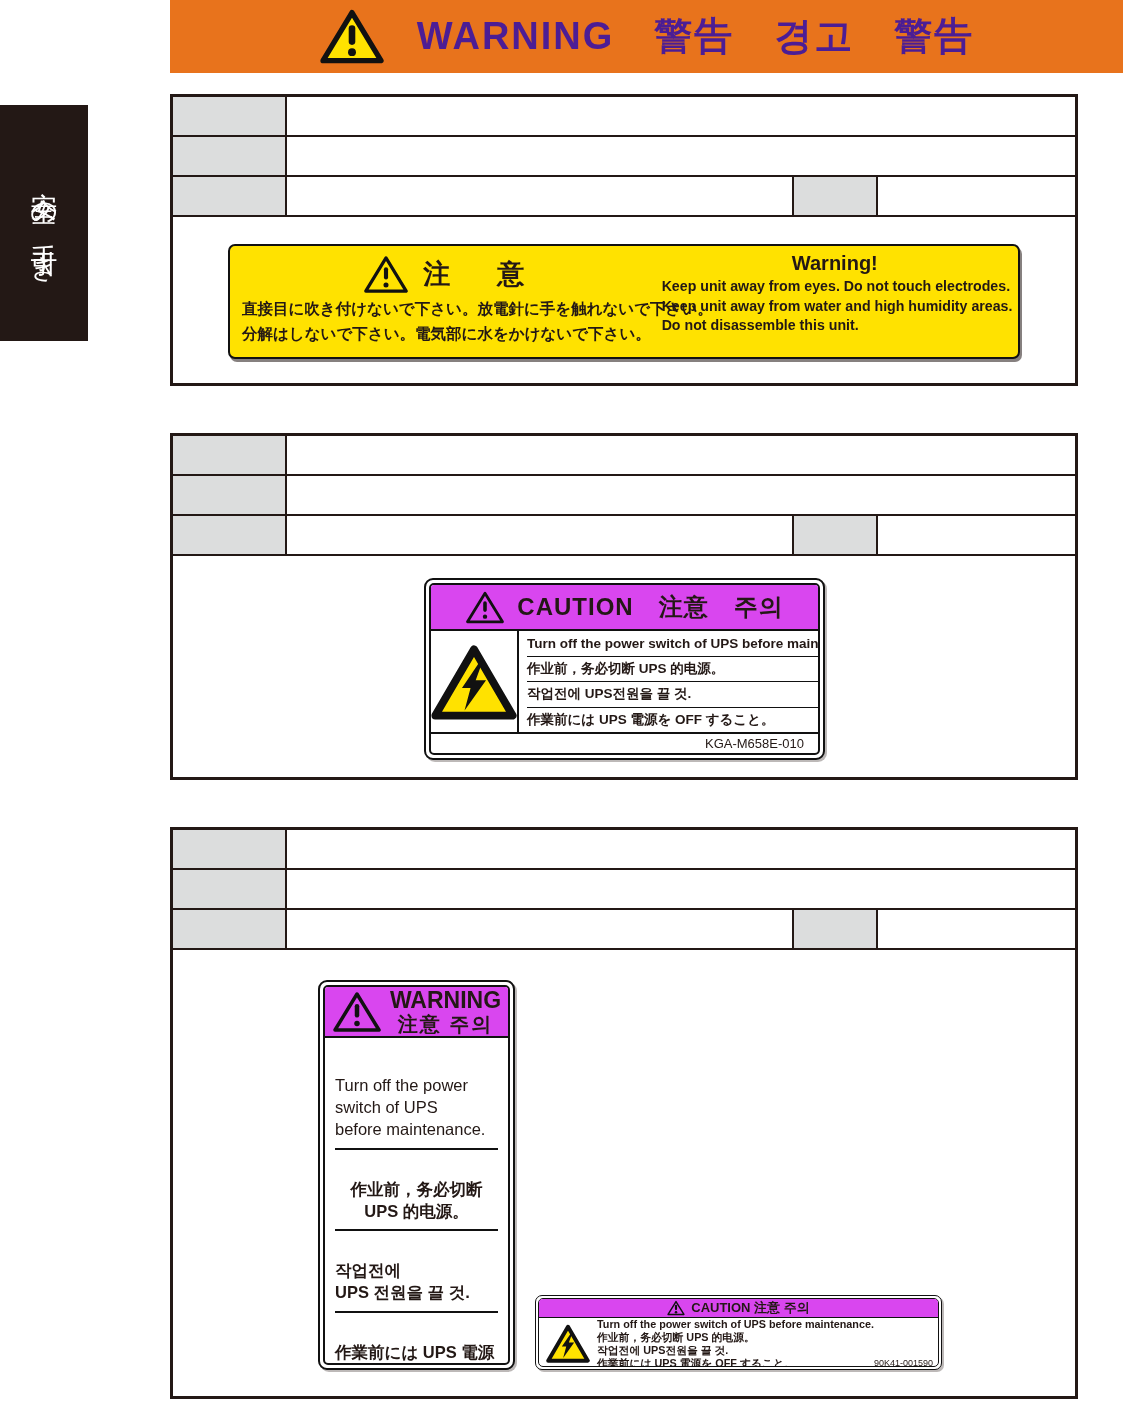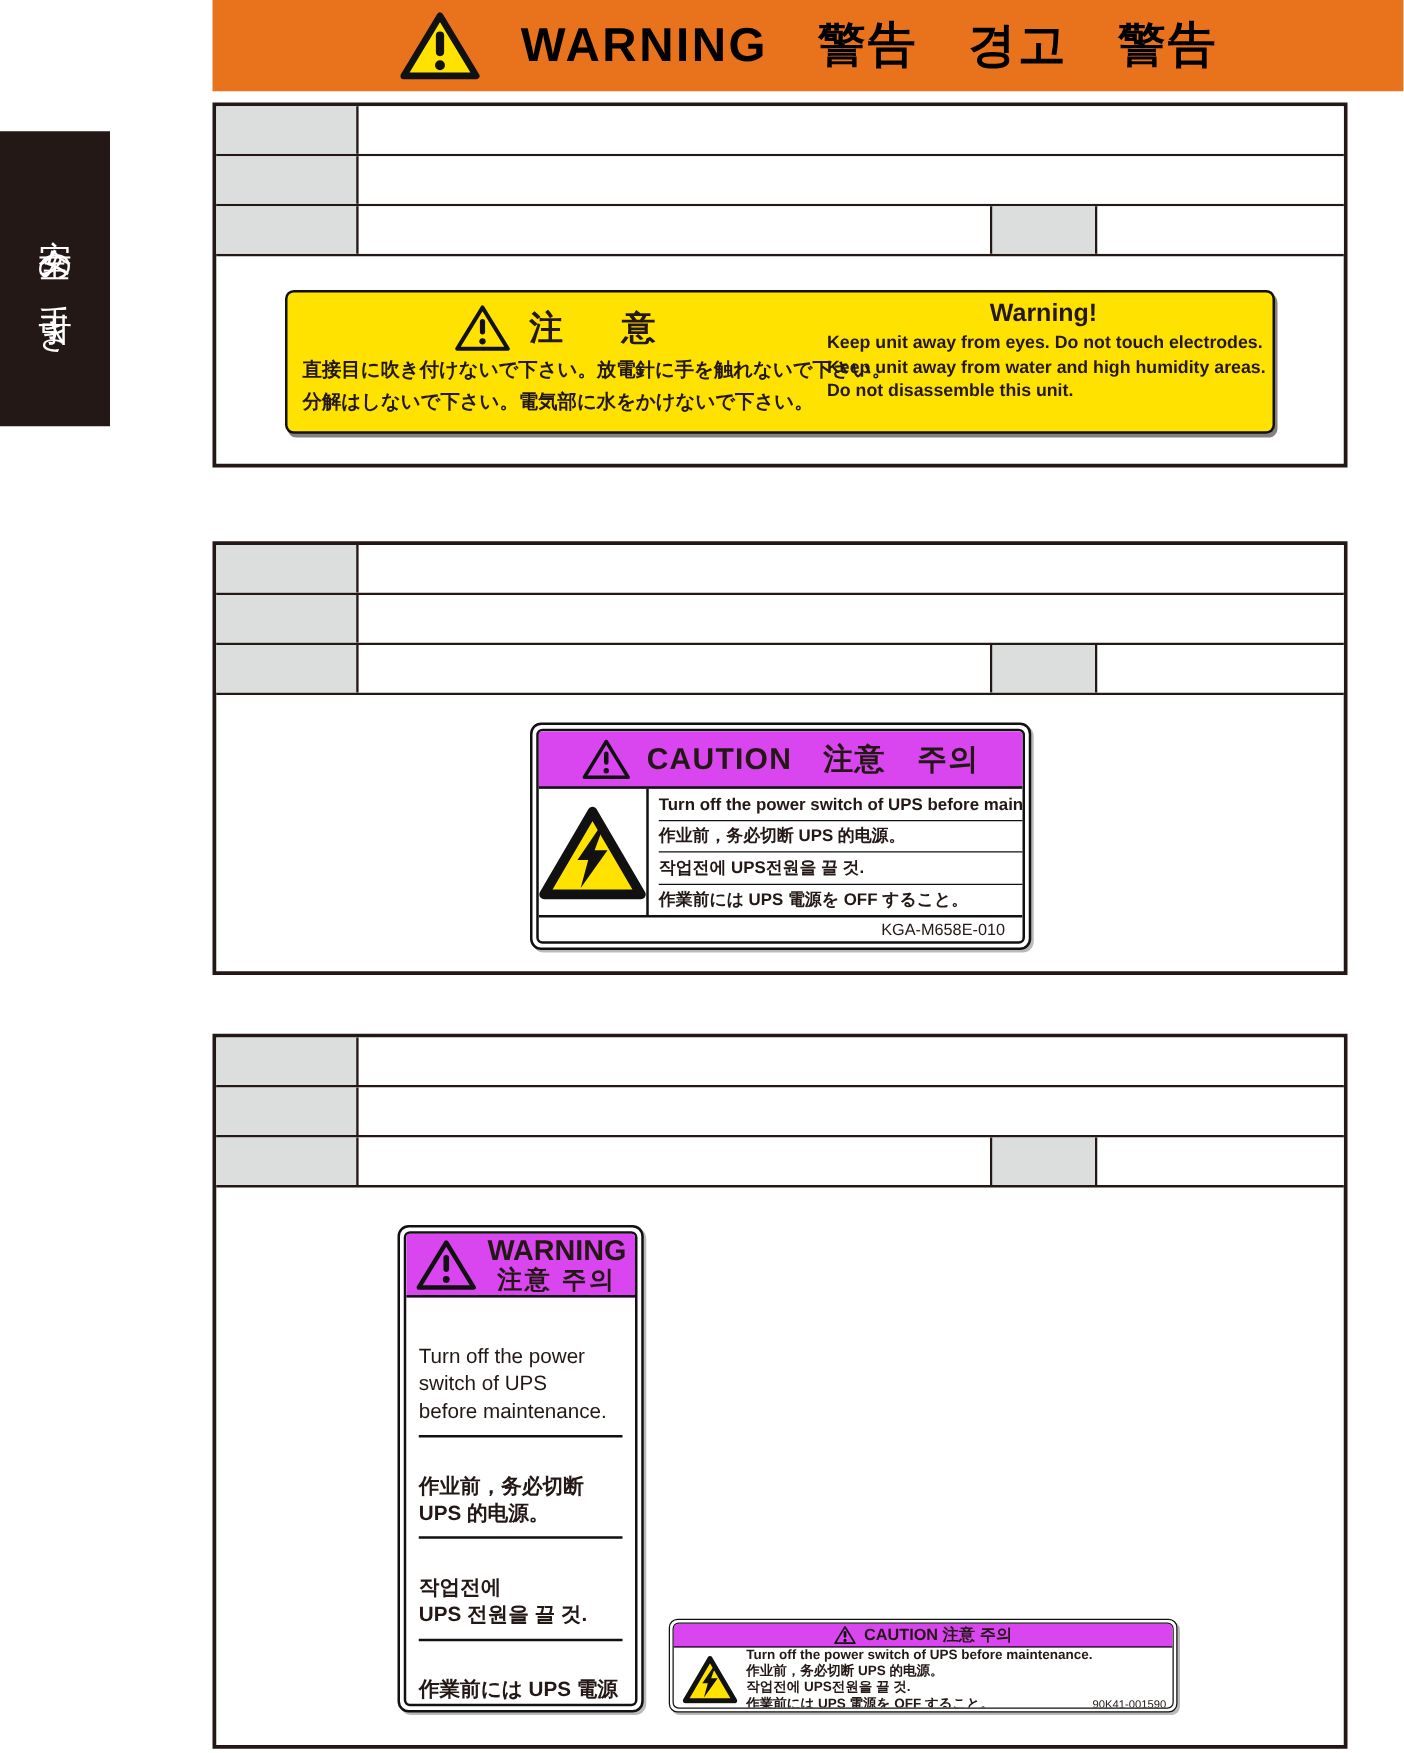--- a/index.html
+++ b/index.html
@@ -5,38 +5,38 @@
   * { box-sizing: border-box; margin: 0; padding: 0; }
   html,body { background:#ffffff; }
   body { font-family: "Liberation Sans", "DejaVu Sans", sans-serif; color:#231815; }
   .page { position:relative; width:1123px; height:1402px; background:#ffffff; overflow:hidden; }
 
   
   .banner {
     position:absolute; left:170px; top:0; width:953px; height:73px;
     background:#E8731C; display:flex; align-items:center; justify-content:center; gap:32px;
   }
-  .banner-title { font-size:38px; font-weight:bold; color:#000000; letter-spacing:2px; white-space:nowrap; }
+  .banner-title { font-size:38px; font-weight:bold; color:#4c1d95; letter-spacing:2px; white-space:nowrap; }
 
   
   .side-tab {
     position:absolute; left:0; top:105px; width:88px; height:236px;
     background:#231815; display:flex; align-items:center; justify-content:center;
   }
   .side-tab span {
     writing-mode:vertical-rl; text-orientation:upright;
     color:#ffffff; font-size:27px; letter-spacing:7px; font-weight:400;
   }
 
   
   .tbl {
     position:absolute; left:170px; width:908px;
     border:3px solid #231815; background:#ffffff;
   }
-  .t1 { top:82px;  height:292px;text-decoration:underline; }
+  .t1 { top:94px;  height:292px;text-decoration:underline; }
   .t2 { top:433px; height:347px; }
   .t3 { top:827px; height:572px; }
   .row { display:flex; height:40px; border-bottom:2px solid #231815; }
   .cA { width:114px; background:#DCDDDD; border-right:2px solid #231815; }
   .cRest { flex:1; background:#ffffff; }
   .cB { flex:1; background:#ffffff; border-right:2px solid #231815; }
   .cC { width:84px; background:#DCDDDD; border-right:2px solid #231815; }
   .cD { width:197px; background:#ffffff; }
   .zone { position:relative; width:100%; }
   .t1 .zone { height:160px; }
@@ -77,21 +77,21 @@
   
   .lbl3 { left:145px; top:30px; width:197px; height:390px; }
   .lbl3 .band { height:72px; gap:8px; flex-direction:row; }
   .lbl3 .band-col { display:flex; flex-direction:column; align-items:center; line-height:1.15; }
   .lbl3 .band-l1 { font-size:23px; font-weight:bold; }
   .lbl3 .band-l2 { font-size:20px; font-weight:bold; letter-spacing:2px; }
   .lbl3-body { flex:1; padding:8px 10px 0 10px; display:flex; flex-direction:column; }
   .lbl3-block { font-size:16.5px; line-height:1.32; padding:7px 0; white-space:pre-line; border-bottom:2px solid #111;margin-top:22px; }
   .lbl3-block:last-child { border-bottom:none; }
   .lbl3-block.en { font-weight:500; }
-  .lbl3-block.zh { font-weight:bold; }
+  .lbl3-block.zh { font-weight:bold;text-align:center; }
   .lbl3-block.ko { font-weight:600; }
   .lbl3-block.ja { font-weight:bold; }
   .lbl3-part { height:20px; display:flex; align-items:center; justify-content:flex-end; padding-right:5px; font-size:12.5px; border-top:2px solid #3b82f6; }
 
   
   .lbl4 { left:362px; top:345px; width:407px; height:75px; border-width:1.5px; border-radius:7px; padding:2px; }
   .lbl4 .shell-in { border-width:1.5px; }
   .lbl4 .band { height:20px; gap:6px; border-bottom-width:1.5px; }
   .lbl4 .band-title { font-size:13px; font-weight:bold; }
   .lbl4-main { flex:1; display:flex; align-items:center; position:relative; }

